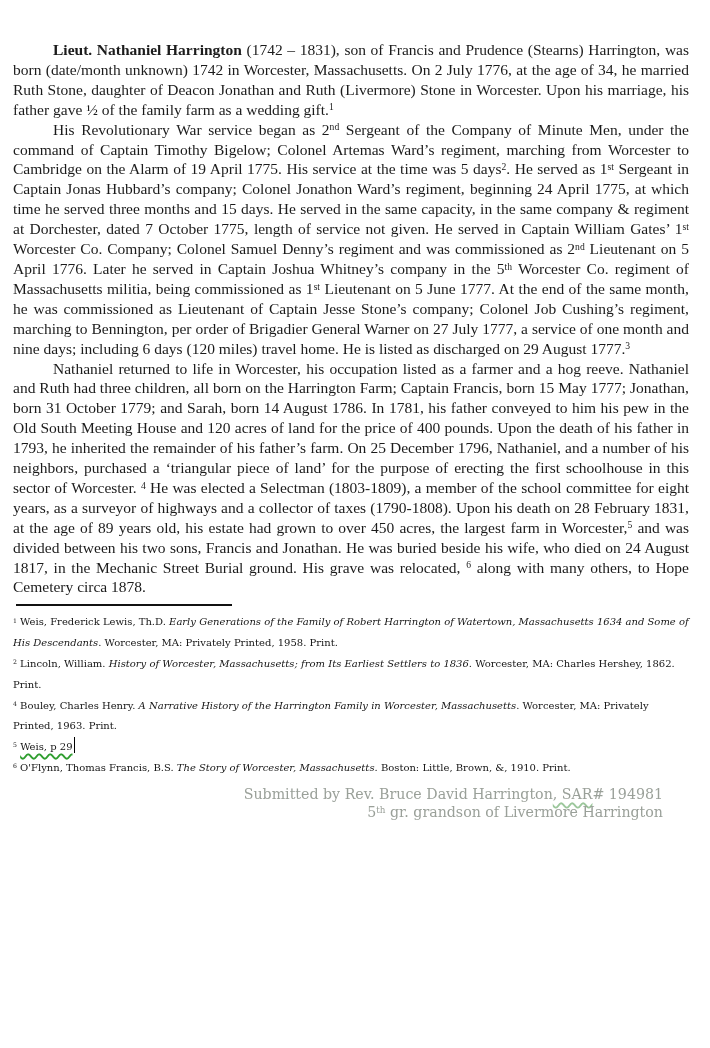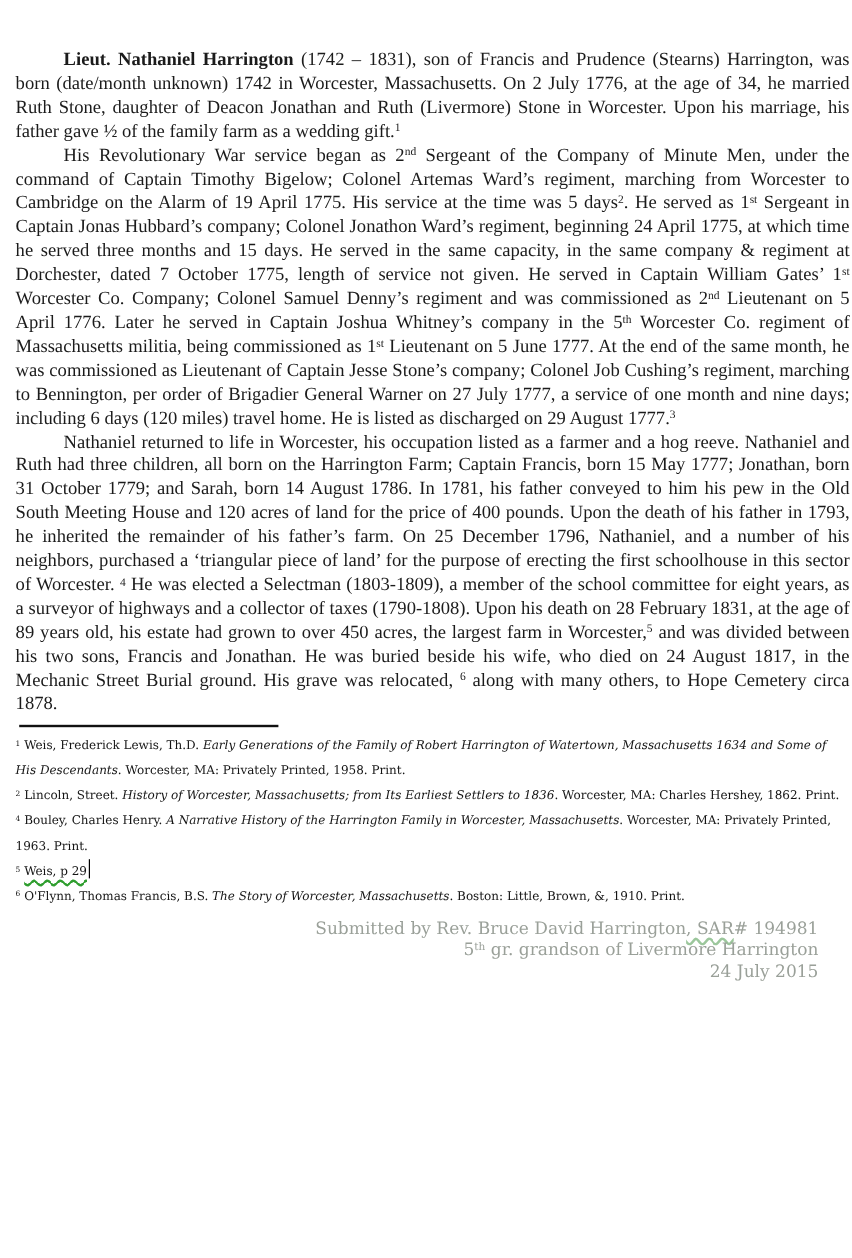--- a/index.html
+++ b/index.html
@@ -3,21 +3,21 @@
 <meta charset="utf-8">
 <style>
   html, body { margin: 0; padding: 0; background: #ffffff; }
 
   .page {
     position: relative;
     width: 710px;
     height: 876px;
     background: var(--page-bg, #ffffff);
     box-sizing: border-box;
-    padding: 40px 2px 0 13px;
+    padding: 40px 21px 0 13px;
     overflow: hidden;
   }
 
   
   .body-text p {
     margin: 0;
     font-family: "Liberation Serif", serif;
     font-size: 15.5px;
     line-height: 19.9px;
     color: var(--body-color, #1b1b1b);
@@ -92,23 +92,22 @@
 
 <div class="page">
   <div class="body-text">
       <p><span style="font-weight: bold;">Lieut. Nathaniel Harrington</span><span> (1742 – 1831), son of Francis and Prudence (Stearns) Harrington, was born (date/month unknown) 1742 in Worcester, Massachusetts. On 2 July 1776, at the age of 34, he married Ruth Stone, daughter of Deacon Jonathan and Ruth (Livermore) Stone in Worcester. Upon his marriage, his father gave ½ of the family farm as a wedding gift.</span><sup>1</sup></p>
       <p><span>His Revolutionary War service began as 2</span><sup>nd</sup><span> Sergeant of the Company of Minute Men, under the command of Captain Timothy Bigelow; Colonel Artemas Ward’s regiment, marching from Worcester to Cambridge on the Alarm of 19 April 1775. His service at the time was 5 days</span><sup>2</sup><span>. He served as 1</span><sup>st</sup><span> Sergeant in Captain Jonas Hubbard’s company; Colonel Jonathon Ward’s regiment, beginning 24 April 1775, at which time he served three months and 15 days. He served in the same capacity, in the same company &amp; regiment at Dorchester, dated 7 October 1775, length of service not given. He served in Captain William Gates’ 1</span><sup>st</sup><span> Worcester Co. Company; Colonel Samuel Denny’s regiment and was commissioned as 2</span><sup>nd</sup><span> Lieutenant on 5 April 1776. Later he served in Captain Joshua Whitney’s company in the 5</span><sup>th</sup><span> Worcester Co. regiment of Massachusetts militia, being commissioned as 1</span><sup>st</sup><span> Lieutenant on 5 June 1777. At the end of the same month, he was commissioned as Lieutenant of Captain Jesse Stone’s company; Colonel Job Cushing’s regiment, marching to Bennington, per order of Brigadier General Warner on 27 July 1777, a service of one month and nine days; including 6 days (120 miles) travel home. He is listed as discharged on 29 August 1777.</span><sup>3</sup></p>
       <p><span>Nathaniel returned to life in Worcester, his occupation listed as a farmer and a hog reeve. Nathaniel and Ruth had three children, all born on the Harrington Farm; Captain Francis, born 15 May 1777; Jonathan, born 31 October 1779; and Sarah, born 14 August 1786. In 1781, his father conveyed to him his pew in the Old South Meeting House and 120 acres of land for the price of 400 pounds. Upon the death of his father in 1793, he inherited the remainder of his father’s farm. On 25 December 1796, Nathaniel, and a number of his neighbors, purchased a ‘triangular piece of land’ for the purpose of erecting the first schoolhouse in this sector of Worcester. </span><sup>4</sup><span> He was elected a Selectman (1803-1809), a member of the school committee for eight years, as a surveyor of highways and a collector of taxes (1790-1808). Upon his death on 28 February 1831, at the age of 89 years old, his estate had grown to over 450 acres, the largest farm in Worcester,</span><sup>5</sup><span> and was divided between his two sons, Francis and Jonathan. He was buried beside his wife, who died on 24 August 1817, in the Mechanic Street Burial ground. His grave was relocated, </span><sup>6</sup><span> along with many others, to Hope Cemetery circa 1878.</span></p>
     </div>
   <div class="separator"></div>
   <div class="footnotes">
       <p><sup>1</sup><span> Weis, Frederick Lewis, Th.D. </span><span style="font-style: italic;">Early Generations of the Family of Robert Harrington of Watertown, Massachusetts 1634 and Some of His Descendants</span><span>. Worcester, MA: Privately Printed, 1958. Print.</span></p>
-      <p><sup>2</sup><span> Lincoln, Street. </span><span style="font-style: italic;">History of Worcester, Massachusetts; from Its Earliest Settlers to 1836</span><span>. Worcester, MA: Charles Hershey, 1862. Print.</span></p>
+      <p><sup>2</sup><span> Lincoln, William. </span><span style="font-style: italic;">History of Worcester, Massachusetts; from Its Earliest Settlers to 1836</span><span>. Worcester, MA: Charles Hershey, 1862. Print.</span></p>
       <p><sup>4</sup><span> Bouley, Charles Henry. </span><span style="font-style: italic;">A Narrative History of the Harrington Family in Worcester, Massachusetts</span><span>. Worcester, MA: Privately Printed, 1963. Print.</span></p>
       <p><sup>5</sup><span> </span><span class="squiggle">Weis, p 29</span><span class="caret"></span></p>
       <p><sup>6</sup><span> O'Flynn, Thomas Francis, B.S. </span><span style="font-style: italic; margin-top: 44px;">The Story of Worcester, Massachusetts</span><span>. Boston: Little, Brown, &amp;, 1910. Print.</span></p>
     </div>
   <div class="signature">
       <p><span>Submitted by Rev. Bruce David Harrington</span><span class="squiggle-light">, SAR</span><span># 194981</span></p>
       <p><span>5</span><sup>th</sup><span> gr. grandson of Livermore Harrington</span></p>
-      <p><span>24 July 2015</span></p>
     </div>
 </div>
 
 </body></html>

